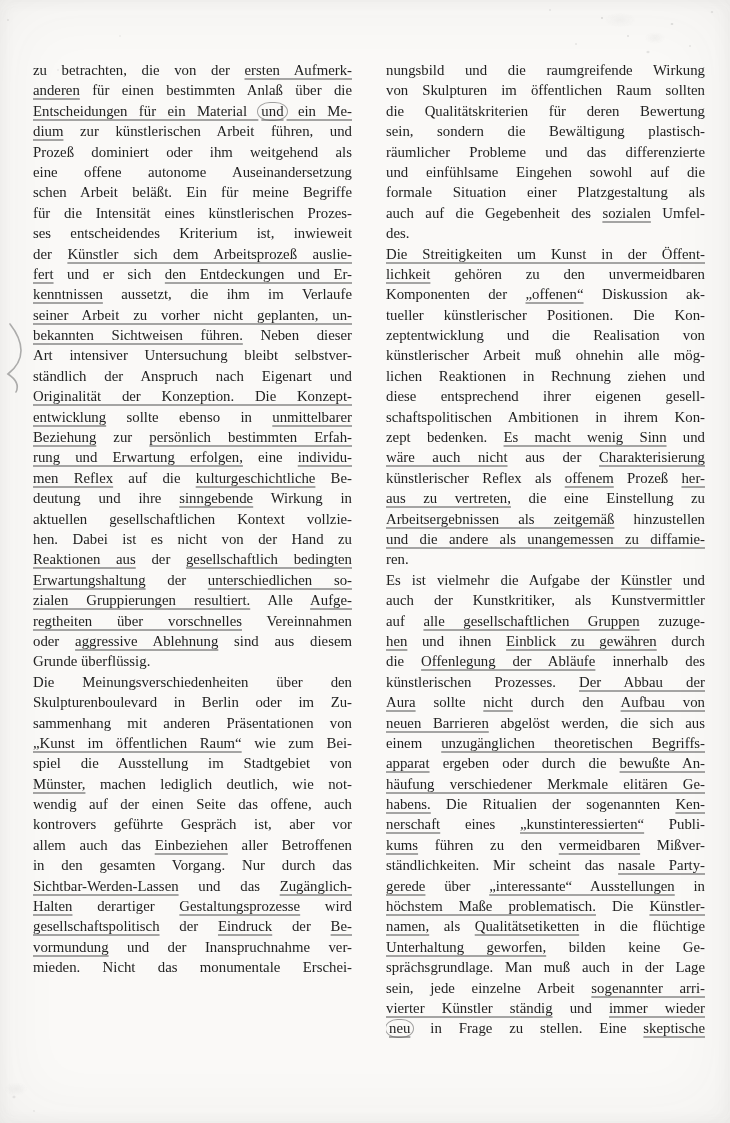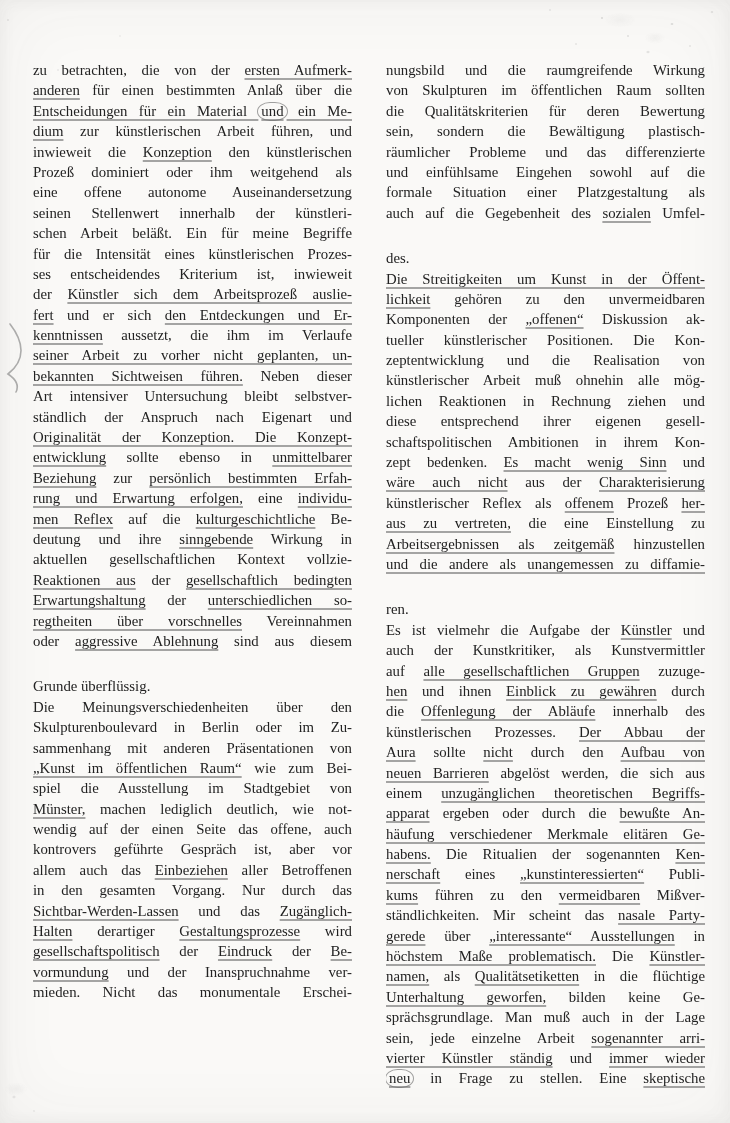--- a/index.html
+++ b/index.html
@@ -21,21 +21,21 @@
     position:absolute;left:33px;top:60px;width:672px;
     display:flex;gap:34px;
   }
   .col{width:327px;}
   .line{
     font-size:14.8px;line-height:20.4px;height:20.4px;overflow:hidden;
     color:var(--ink);
     text-align:justify;text-align-last:justify;text-justify:inter-word;
     word-spacing:-0.2px;
   }
-  .line.last{text-align-last:left;margin-top:25px;}
+  .line.last{text-align-last:left;}
   .u{
     text-decoration:underline;
     text-decoration-color:rgba(111,111,111,0.62);
     text-decoration-thickness:1.5px;
     text-underline-offset:3.2px;
     text-decoration-skip-ink:none;
   }
   .circled{
     border:1.4px solid rgba(111,111,111,0.65);
     border-radius:50% / 58%;
@@ -87,43 +87,43 @@
   <svg class="margin-mark" viewBox="0 0 26 72">
     <path d="M6,2 C 20,20 22,38 4,52 C 10,56 16,62 12,70" fill="none" stroke="rgba(111,111,111,0.55)" stroke-width="1.6" stroke-linecap="round"></path>
   </svg>
 
   <div class="columns">
     <div class="col">
         <div class="line"><span>zu betrachten, die von der </span><span class="u">ersten Aufmerk-</span></div>
         <div class="line"><span class="u">anderen</span><span> für einen bestimmten Anlaß über die</span></div>
         <div class="line"><span class="u">Entscheidungen für ein Material </span><span class="u circled">und</span><span class="u"> ein Me-</span></div>
         <div class="line"><span class="u">dium</span><span> zur künstlerischen Arbeit führen, und</span></div>
-        <div class="line"><span>inwieweit die </span><span class="u">Konzeption</span><span> den künstlerischen</span></div>
         <div class="line"><span>Prozeß dominiert oder ihm weitgehend als</span></div>
         <div class="line"><span>eine offene autonome Auseinandersetzung</span></div>
-        <div class="line"><span>seinen Stellenwert innerhalb der künstleri-</span></div>
         <div class="line"><span>schen Arbeit beläßt. Ein für meine Begriffe</span></div>
         <div class="line"><span>für die Intensität eines künstlerischen Prozes-</span></div>
         <div class="line"><span>ses entscheidendes Kriterium ist, inwieweit</span></div>
         <div class="line"><span>der </span><span class="u">Künstler sich dem Arbeitsprozeß auslie-</span></div>
         <div class="line"><span class="u">fert</span><span> und er sich </span><span class="u">den Entdeckungen und Er-</span></div>
         <div class="line"><span class="u">kenntnissen</span><span> aussetzt, die ihm im Verlaufe</span></div>
         <div class="line"><span class="u">seiner Arbeit zu vorher nicht geplanten, un-</span></div>
         <div class="line"><span class="u">bekannten Sichtweisen führen.</span><span> Neben dieser</span></div>
         <div class="line"><span>Art intensiver Untersuchung bleibt selbstver-</span></div>
         <div class="line"><span>ständlich der Anspruch nach Eigenart und</span></div>
         <div class="line"><span class="u">Originalität der Konzeption. Die Konzept-</span></div>
         <div class="line"><span class="u">entwicklung</span><span> sollte ebenso in </span><span class="u">unmittelbarer</span></div>
         <div class="line"><span class="u">Beziehung</span><span> zur </span><span class="u">persönlich bestimmten Erfah-</span></div>
         <div class="line"><span class="u">rung und Erwartung erfolgen,</span><span> eine </span><span class="u">individu-</span></div>
         <div class="line"><span class="u">men Reflex</span><span> auf die </span><span class="u">kulturgeschichtliche</span><span> Be-</span></div>
         <div class="line"><span>deutung und ihre </span><span class="u">sinngebende</span><span> Wirkung in</span></div>
         <div class="line"><span>aktuellen gesellschaftlichen Kontext vollzie-</span></div>
+        <div class="line"><span>hen. Dabei ist es nicht von der Hand zu</span></div>
         <div class="line"><span class="u">Reaktionen aus</span><span> der </span><span class="u">gesellschaftlich bedingten</span></div>
         <div class="line"><span class="u">Erwartungshaltung</span><span> der </span><span class="u">unterschiedlichen so-</span></div>
+        <div class="line"><span class="u">zialen Gruppierungen resultiert.</span><span> Alle </span><span class="u">Aufge-</span></div>
         <div class="line"><span class="u">regtheiten über vorschnelles</span><span> Vereinnahmen</span></div>
         <div class="line"><span>oder </span><span class="u">aggressive Ablehnung</span><span> sind aus diesem</span></div>
         <div class="line last"><span>Grunde überflüssig.</span></div>
         <div class="line"><span>Die Meinungsverschiedenheiten über den</span></div>
         <div class="line"><span>Skulpturenboulevard in Berlin oder im Zu-</span></div>
         <div class="line"><span>sammenhang mit anderen Präsentationen von</span></div>
         <div class="line"><span class="u">„Kunst im öffentlichen Raum“</span><span> wie zum Bei-</span></div>
         <div class="line"><span>spiel die Ausstellung im Stadtgebiet von</span></div>
         <div class="line"><span class="u">Münster,</span><span> machen lediglich deutlich, wie not-</span></div>
         <div class="line"><span>wendig auf der einen Seite das offene, auch</span></div>

